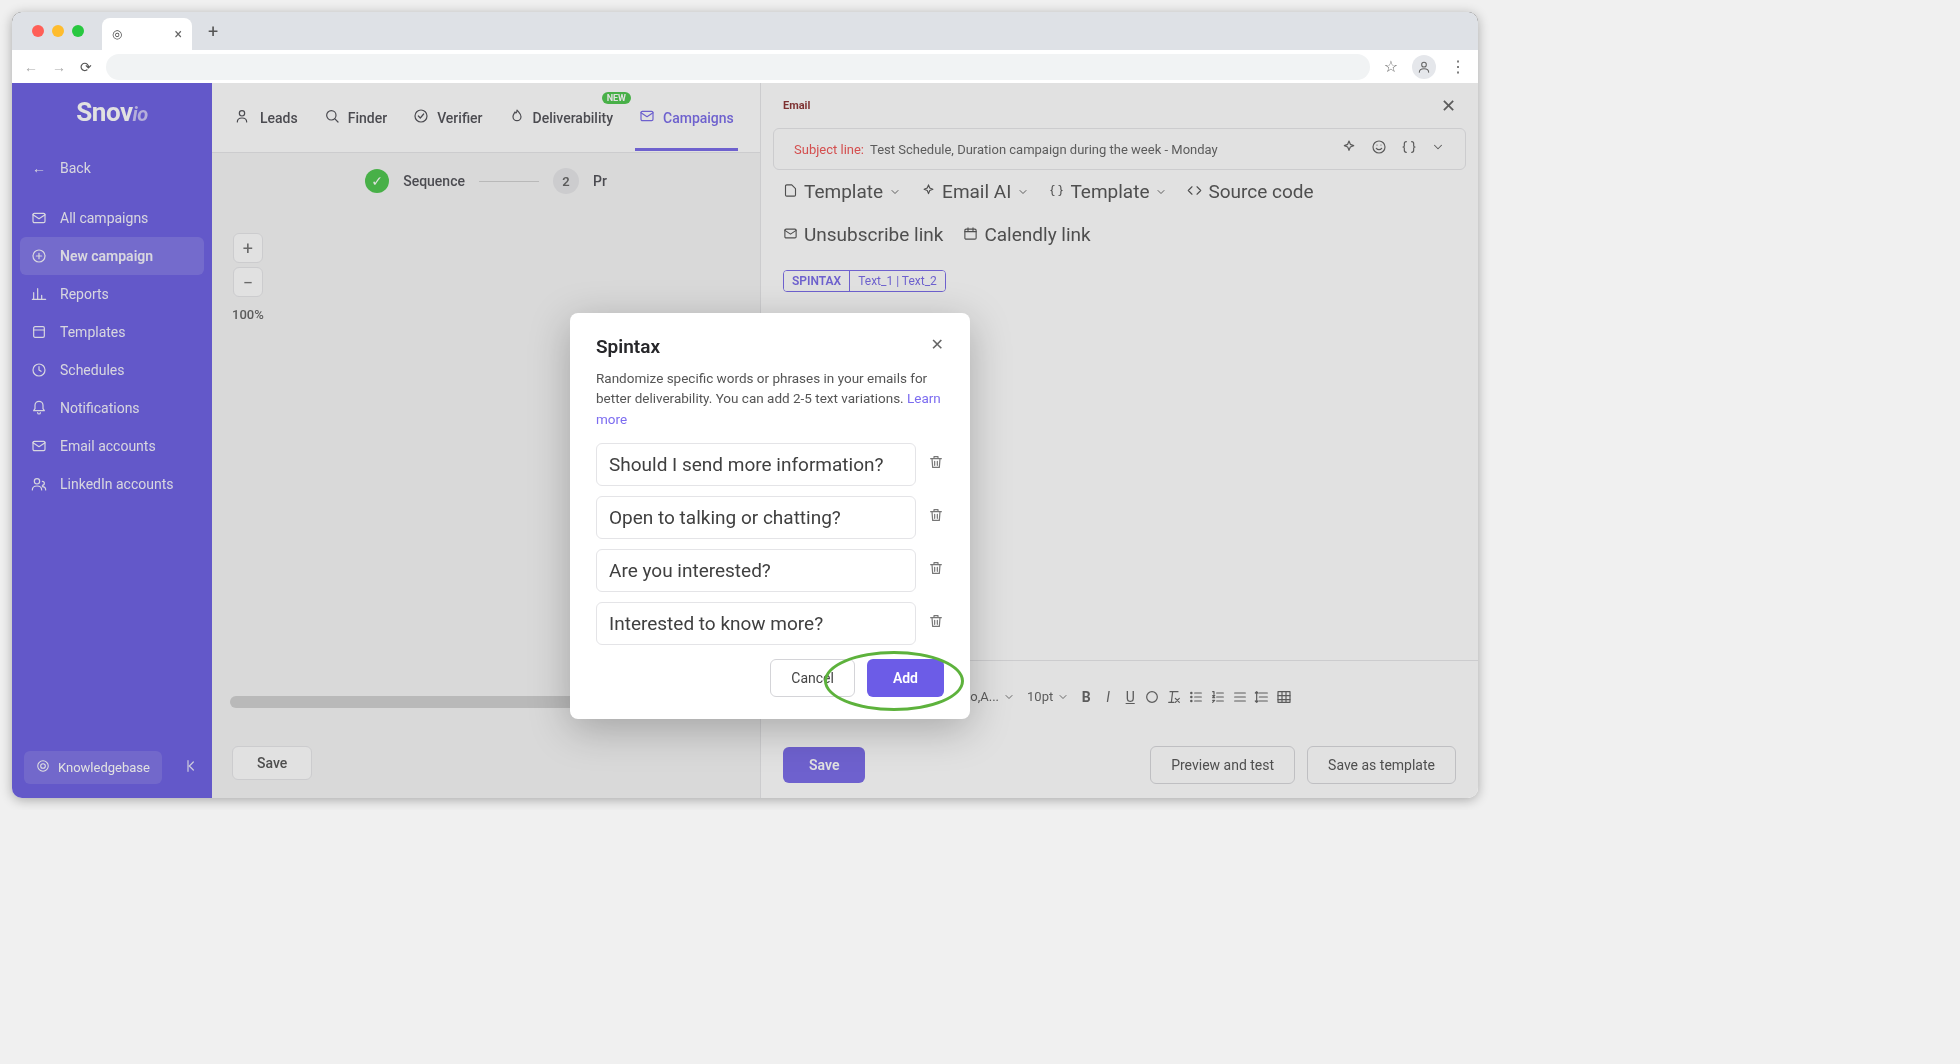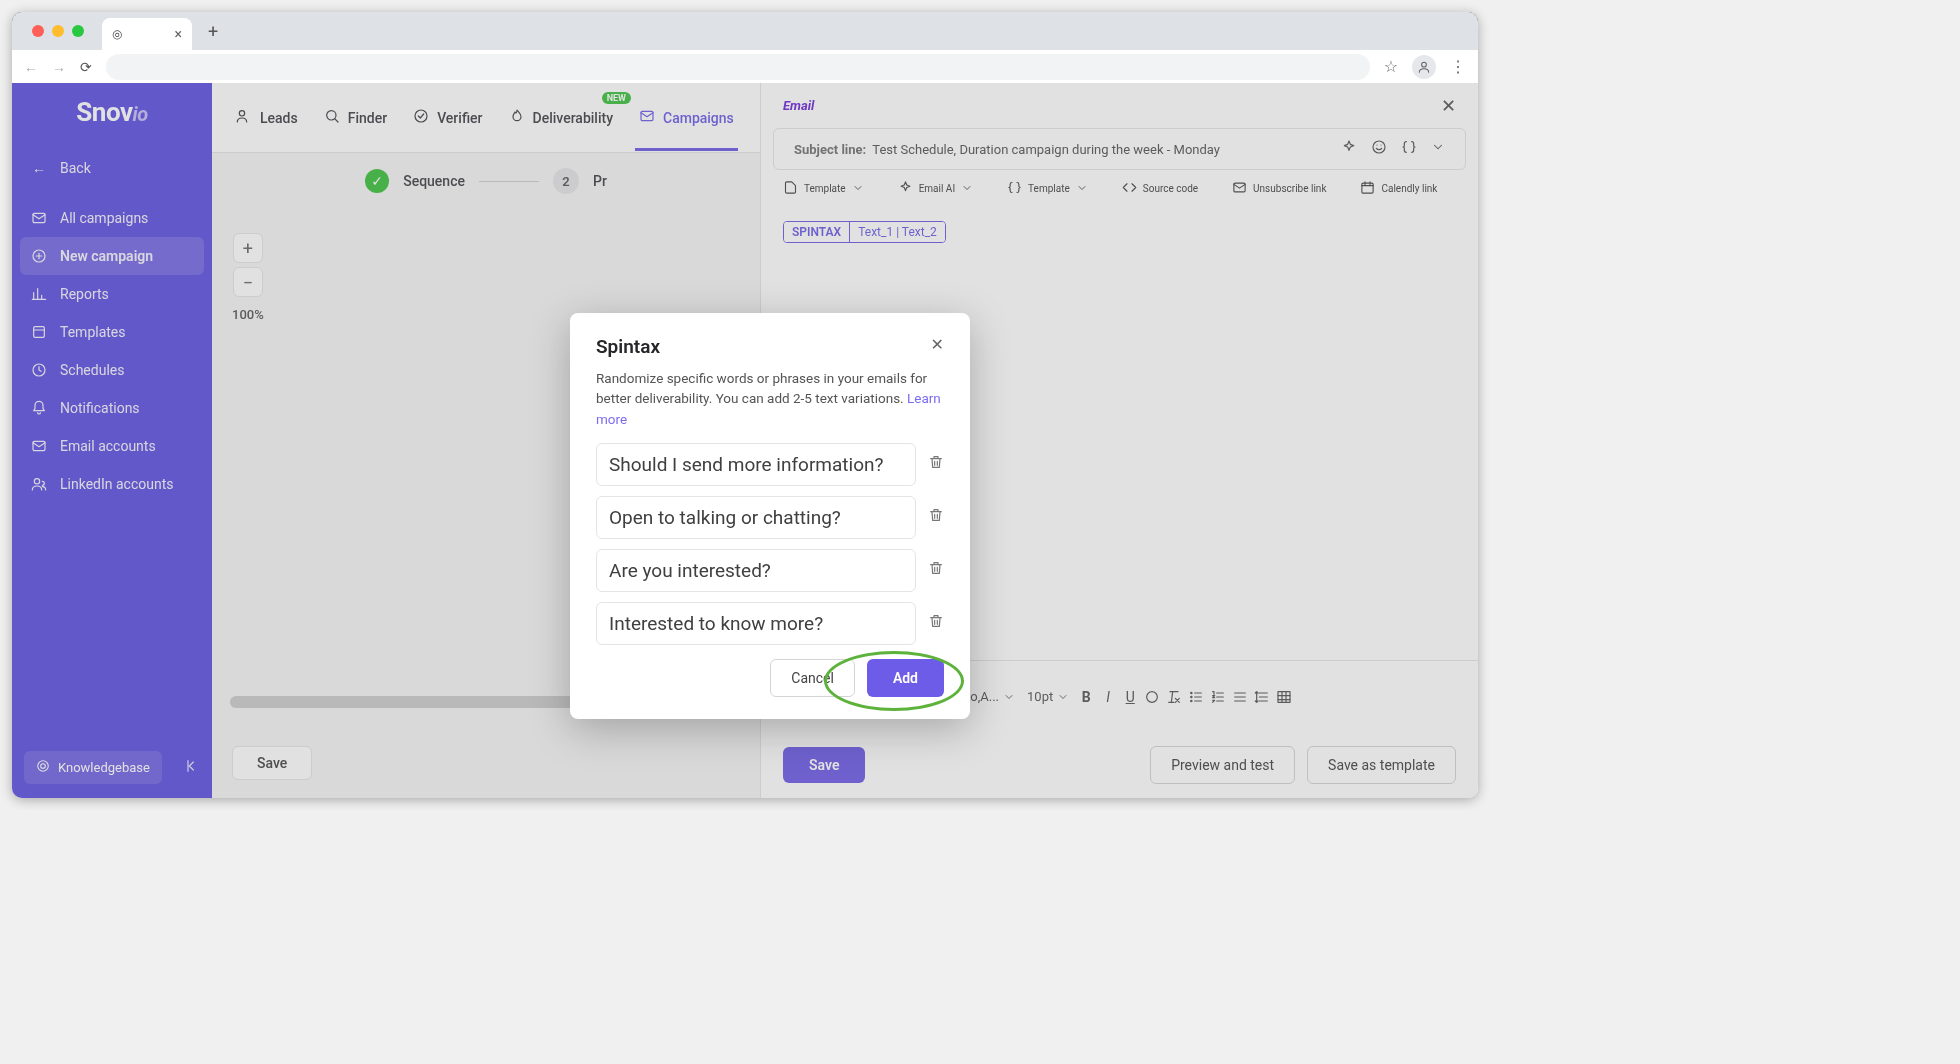--- a/index.html
+++ b/index.html
@@ -56,27 +56,27 @@
 .zoom-label { font-size: 13px; color: #555; margin-top: 6px; font-weight: 500; }
 
 .canvas-footer { position: absolute; bottom: 18px; left: 20px; right: 20px; display: flex; align-items: center; }
 .save-btn { background: #fff; border: 1px solid #e4e4e7; padding: 8px 24px; border-radius: 6px; font-size: 14px; font-weight: 500; color: #444; }
 .h-scroll { position: absolute; bottom: 90px; left: 18px; right: 18px; height: 12px; }
 .h-scroll-thumb { height: 100%; background: #ccc; border-radius: 6px; }
 
 
 .right-panel { width: 718px; background: #fff; border-left: 1px solid #e4e4e7; display: flex; flex-direction: column; z-index: 3; }
 .rp-header { display: flex; align-items: center; justify-content: space-between; padding: 12px 22px; }
-.rp-title { font-size: 13px; font-weight: 700; color: #6d28d9; font-style: italic; }
+.rp-title { font-size: 11px; font-weight: 700; color: #7f1d1d; }
 .rp-close { font-size: 18px; color: #555; cursor: pointer; }
 .subject-row { padding: 10px 20px; display: flex; align-items: center; border: 1px solid #e4e4e7; margin: 0 12px; border-radius: 6px; gap: 6px; }
-.subject-label { font-size: 13px; font-weight: 700; color: #737373; }
+.subject-label { font-size: 13px; font-weight: 400; color: #ef4444; }
 .subject-val { font-size: 13px; color: #555; }
 .subject-icons { margin-left: auto; display: flex; gap: 14px; color: #555; }
-.toolbar-row { display: flex; gap: 34px; padding: 10px 22px; align-items: center; font-size: 10px; color: #444; flex-wrap: wrap; }
+.toolbar-row { display: flex; gap: 20px; padding: 10px 22px; align-items: center; font-size: 19px; color: #444; flex-wrap: wrap; }
 .tb-item { display: flex; align-items: center; gap: 6px; cursor: pointer; }
 .editor-body { flex: 1; padding: 14px 22px; }
 .spintax-chip { display: inline-flex; border: 1px solid #6c5ce7; border-radius: 4px; overflow: hidden; font-size: 12px; }
 .spx-a { background: #fff; color: #6c5ce7; padding: 3px 8px; border-right: 1px solid #6c5ce7; font-weight: 600; }
 .spx-b { background: #fff; color: #6c5ce7; padding: 3px 8px; }
 
 .format-bar { border-top: 1px solid #e4e4e7; padding: 25px 16px; display: flex; align-items: center; gap: 2px; color: #555; font-size: 14px; }
 .fb-sel { display: flex; align-items: center; gap: 4px; border: 1px solid transparent; padding: 2px 4px; font-size: 13px; }
 .fb-ico { width: 20px; height: 20px; display: inline-flex; align-items: center; justify-content: center; }
 

